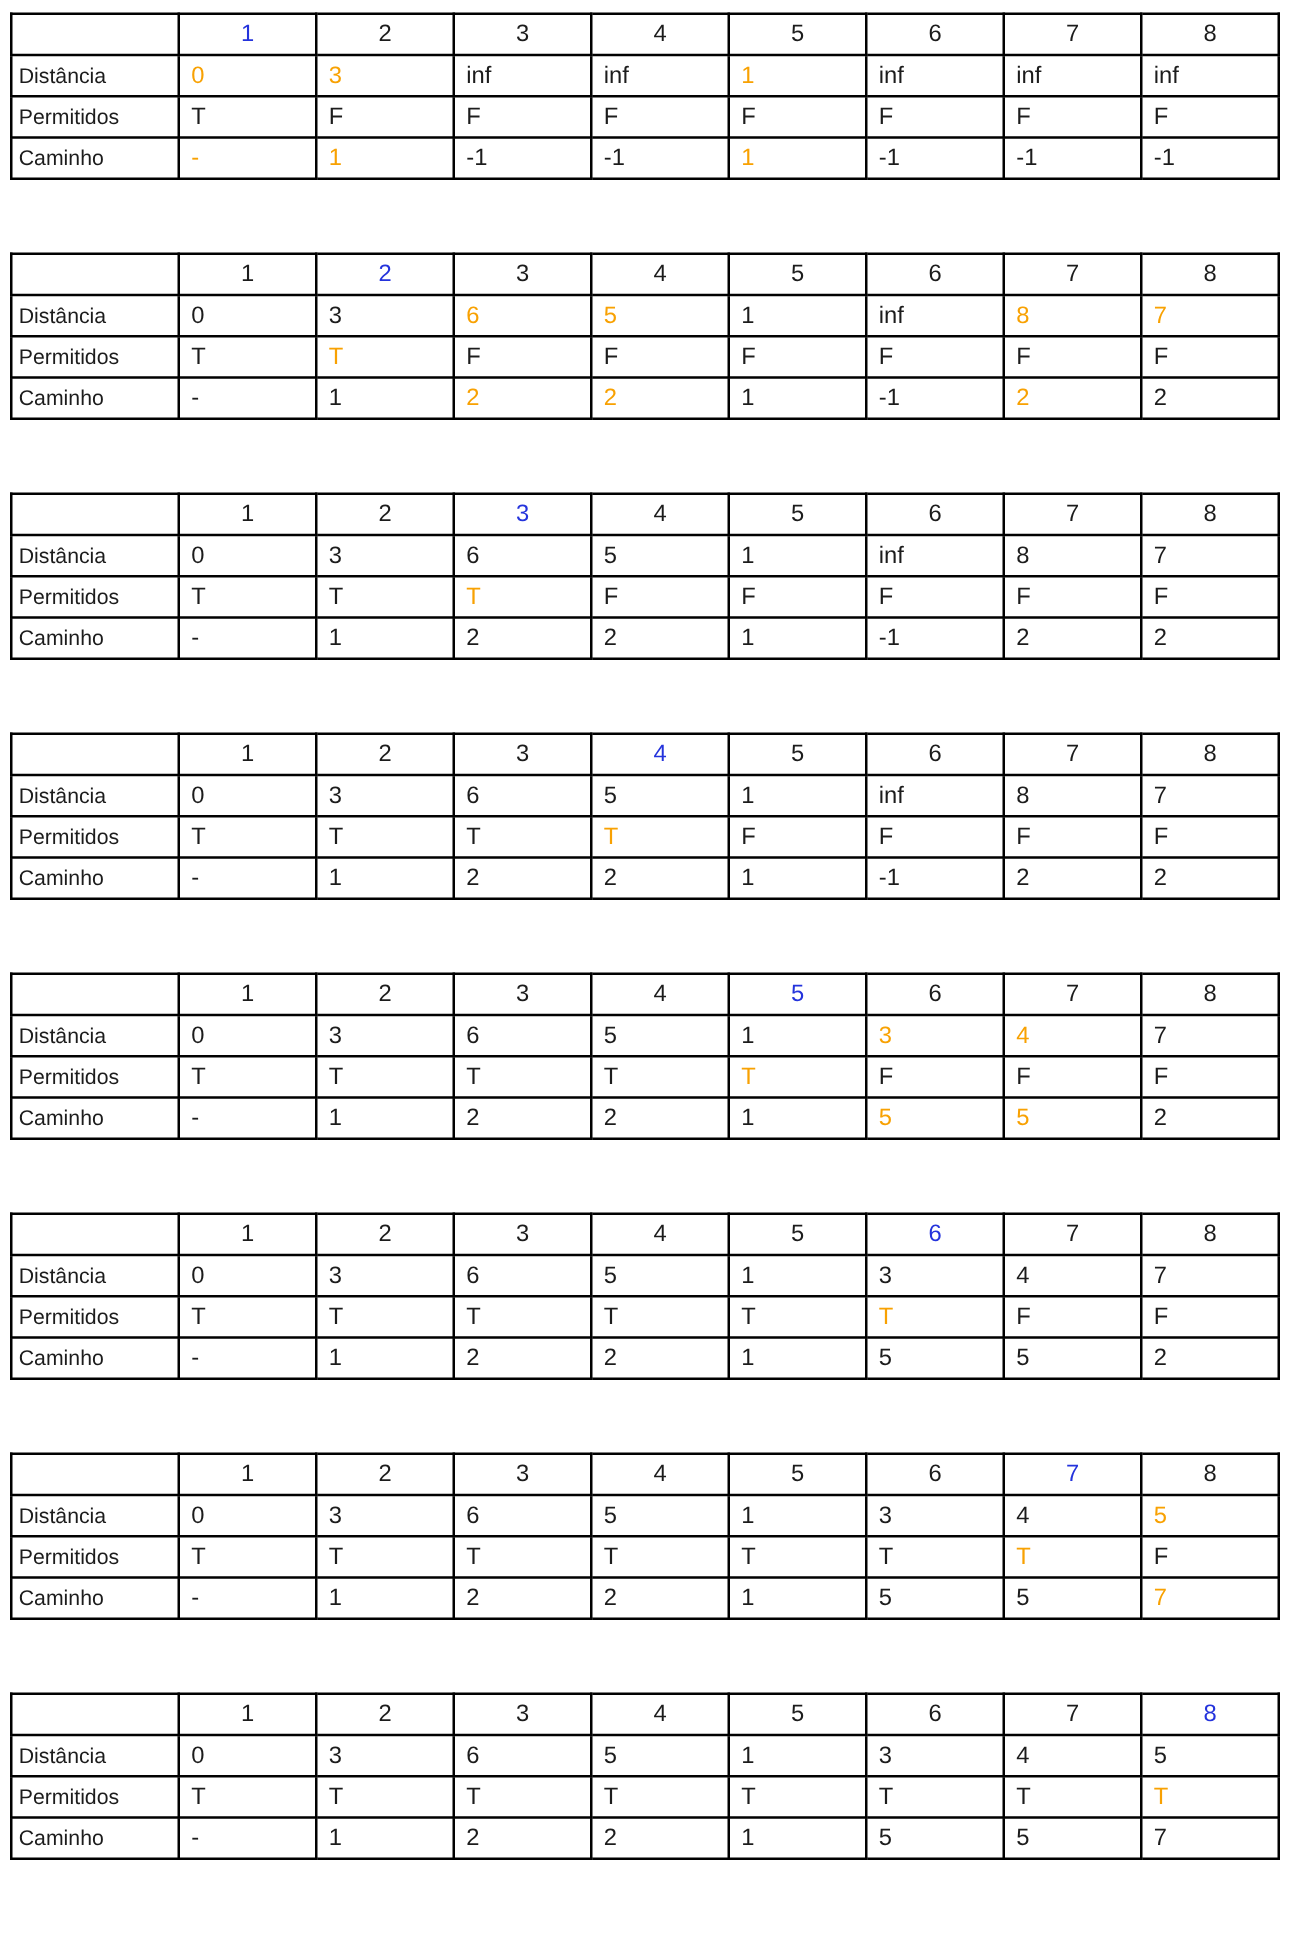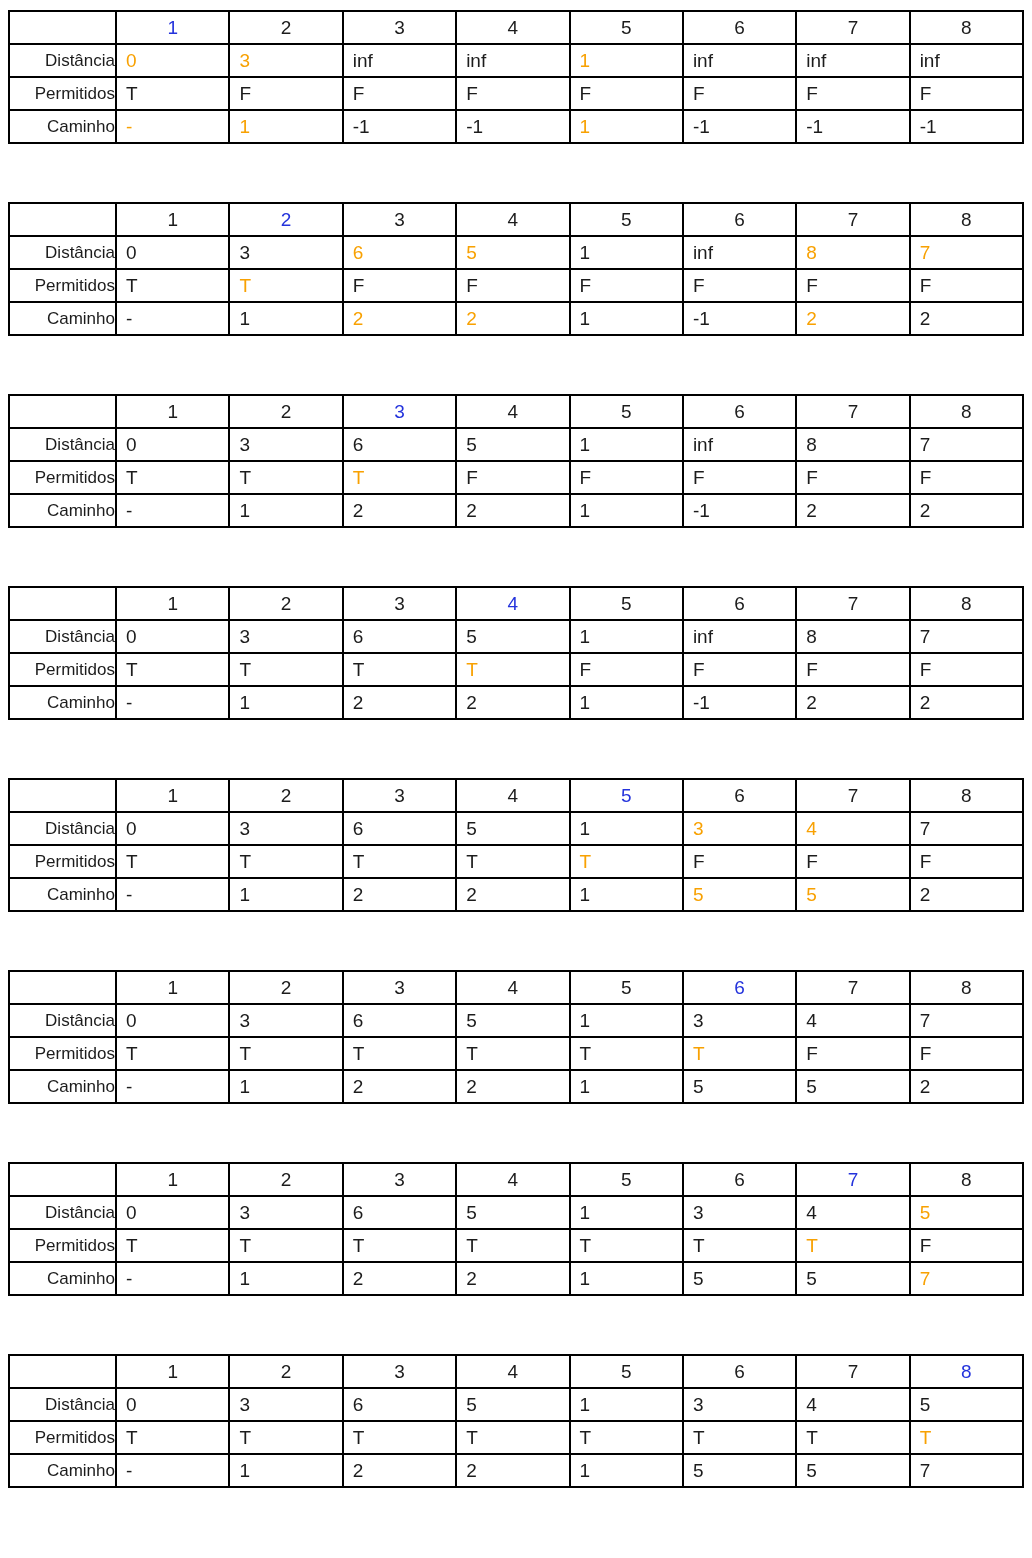--- a/index.html
+++ b/index.html
@@ -20,21 +20,21 @@
     width: 1016px;
     margin-bottom: 58px;
   }
   table.step-table td {
     border: 2px solid #000000;
     height: 33px;
     overflow: hidden;
     white-space: nowrap;
     vertical-align: middle;
   }
-  table.step-table td.col-label { width: 107px; text-align: right; }
+  table.step-table td.col-label { width: 134px; }
   .header-cell {
     text-align: center;
     font-size: 19px;
   }
   .label-cell {
     font-size: 17px;
     padding-left: 5px;
   }
   .value-cell {
     font-size: 19px;

